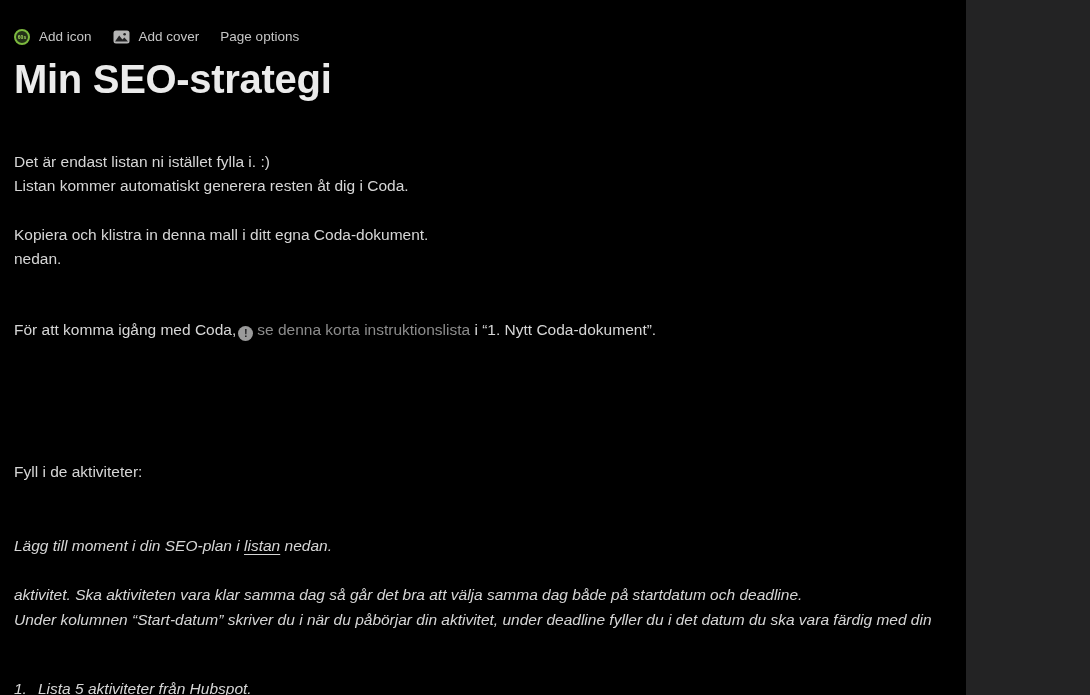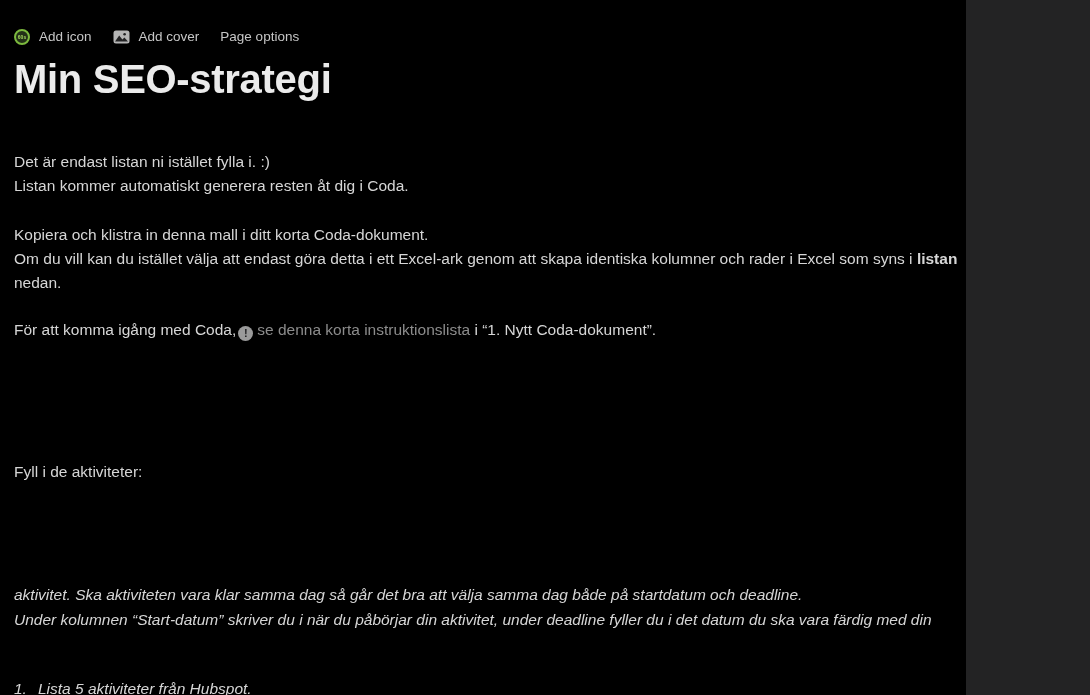--- a/index.html
+++ b/index.html
@@ -148,31 +148,33 @@
   </div>
 
   <h1 class="title">Min SEO-strategi</h1>
 
   <div class="block b-intro">
     <div>Det är endast listan ni istället fylla i. :)</div>
     <div>Listan kommer automatiskt generera resten åt dig i Coda.</div>
   </div>
 
   <div class="block b-copypaste">
-    <div>Kopiera och klistra in denna mall i ditt korta Coda-dokument.</div>
-    <div><span>Om du vill kan du istället välja att endast göra detta i ett Excel-ark genom att skapa identiska kolumner och rader i Excel som syns i </span><span class="bold">listan</span></div>
+    <div>Kopiera och klistra in denna mall i ditt egna Coda-dokument.</div>
     <div>nedan.</div>
   </div>
 
   <div class="block b-getstarted">
     <span>För att komma igång med Coda,</span><span class="info-icon">!</span><a class="muted-link">se denna korta instruktionslista</a><span> i “1. Nytt Coda-dokument”.</span>
   </div>
 
   <div class="block b-fill">Fyll i de aktiviteter:</div>
 
+  <div class="block b-moments italic">
+    <span>Lägg till moment i din SEO-plan i </span><a class="ul-link">listan</a><span> nedan.</span>
+  </div>
 
   <div class="block b-columns italic">
     <div>aktivitet. Ska aktiviteten vara klar samma dag så går det bra att välja samma dag både på startdatum och deadline.</div>
     <div>Under kolumnen “Start-datum” skriver du i när du påbörjar din aktivitet, under deadline fyller du i det datum du ska vara färdig med din</div>
   </div>
 
   <div class="block b-list italic">
     <div class="list-item">
       <span class="list-number">1.</span>
       <span>Lista 5 aktiviteter från Hubspot.</span>

